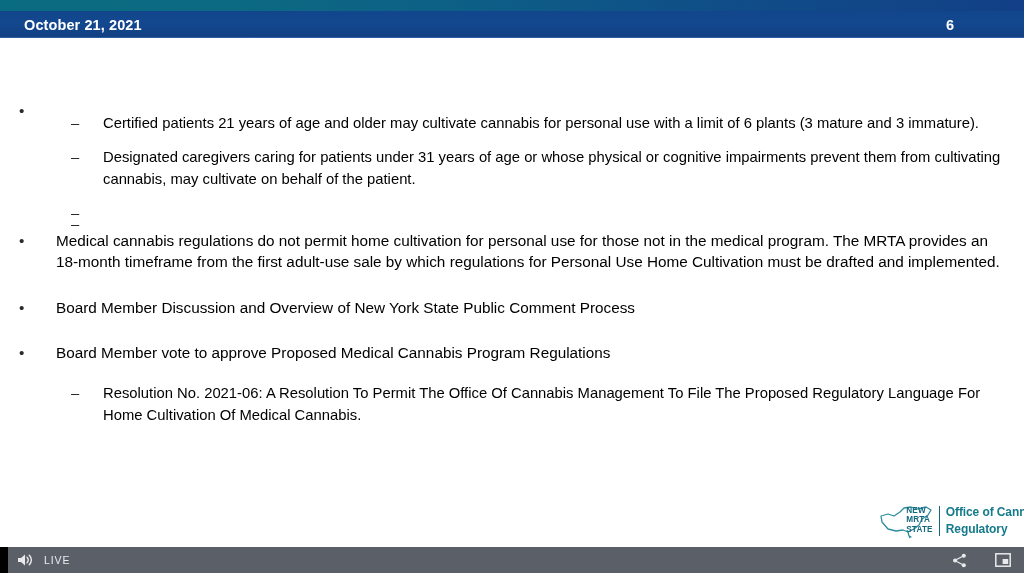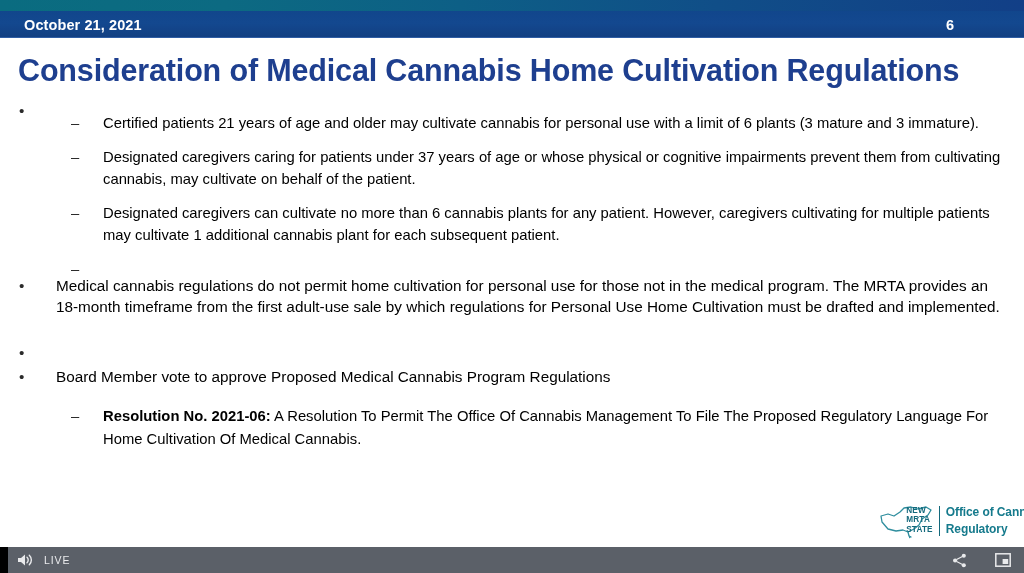--- a/index.html
+++ b/index.html
@@ -114,21 +114,21 @@
     margin-bottom: 1px;
   }
   .lvl2 > .marker {
     position: absolute;
     left: 71px;
     top: 0;
     font-size: 14.8px;
     line-height: 22.5px;
     color: #2b2b2b;
   }
-  .lvl2 .b { font-weight: bold; text-align: right; }
+  .lvl2 .b { font-weight: normal; text-align: right; }
 
   .sp-10 { height: 10px; }
   .sp-16 { height: 16px; }
   .sp-22 { height: 22px; }
 
   
   .logo {
     position: absolute;
     right: 22px;
     bottom: 8px;
@@ -211,66 +211,65 @@
 
   <div class="slide">
 
     <div class="top-strip"></div>
 
     <div class="header-band">
       <div class="header-date">October 21, 2021</div>
       <div class="header-pagenum">6</div>
     </div>
 
-    <div class="slide-title">Consideration of Medical Cannabis Home Cultivation Regulations</div>
 
     <div class="body">
 
       <div class="lvl1">
         <span class="marker">•</span>
       </div>
 
       <div class="sp-10"></div>
 
       <div class="lvl2">
         <span class="marker">–</span>
         <span>Certified patients 21 years of age and older may cultivate cannabis for personal use with a limit of 6 plants (3 mature and 3 immature).</span>
       </div>
 
       <div class="sp-10"></div>
 
       <div class="lvl2">
         <span class="marker">–</span>
-        <span>Designated caregivers caring for patients under 37 years of age or whose physical or cognitive impairments prevent them from cultivating cannabis, may cultivate on behalf of the patient.</span>
+        <span>Designated caregivers caring for patients under 31 years of age or whose physical or cognitive impairments prevent them from cultivating cannabis, may cultivate on behalf of the patient.</span>
       </div>
 
       <div class="sp-10"></div>
 
       <div class="lvl2">
         <span class="marker">–</span>
-        <span>Designated caregivers can cultivate no more than 6 cannabis plants for any patient. However, caregivers cultivating for multiple patients may cultivate 1 additional cannabis plant for each subsequent patient.</span>
       </div>
 
       <div class="sp-10"></div>
 
       <div class="lvl2">
         <span class="marker">–</span>
       </div>
 
       <div class="sp-16"></div>
 
       <div class="lvl1">
         <span class="marker">•</span>
         <span>Medical cannabis regulations do not permit home cultivation for personal use for those not in the medical program. The MRTA provides an 18-month timeframe from the first adult-use sale by which regulations for Personal Use Home Cultivation must be drafted and implemented.</span>
       </div>
 
       <div class="sp-22"></div>
 
       <div class="lvl1">
         <span class="marker">•</span>
+        <span>Board Member Discussion and Overview of New York State Public Comment Process</span>
       </div>
 
       <div class="sp-22"></div>
 
       <div class="lvl1">
         <span class="marker">•</span>
         <span>Board Member vote to approve Proposed Medical Cannabis Program Regulations</span>
       </div>
 
       <div class="sp-16"></div>

